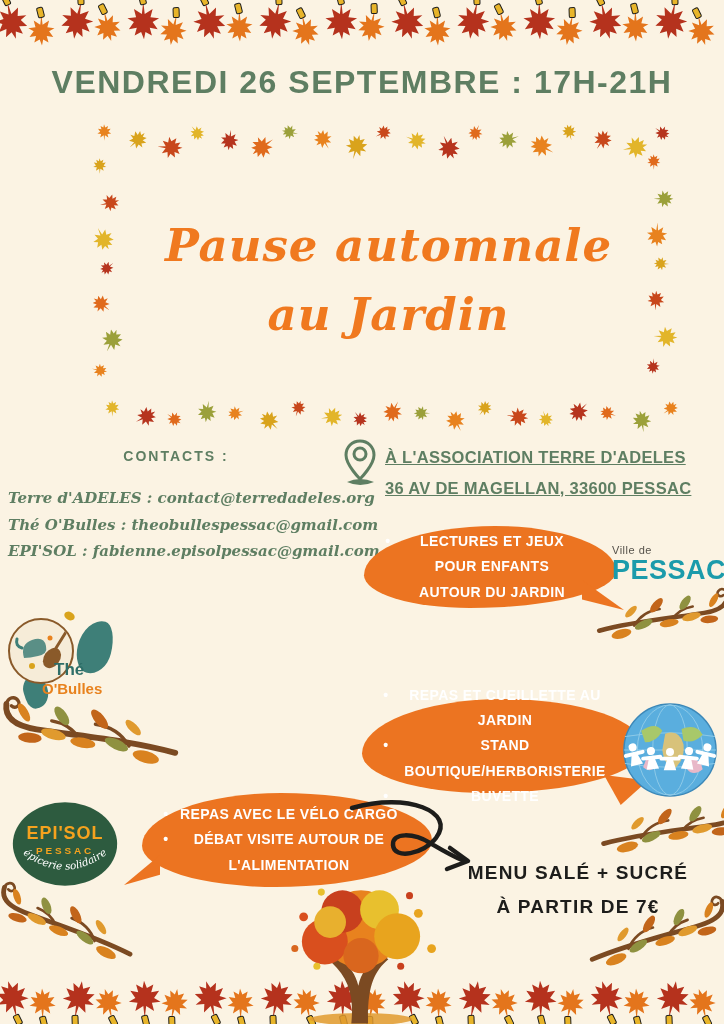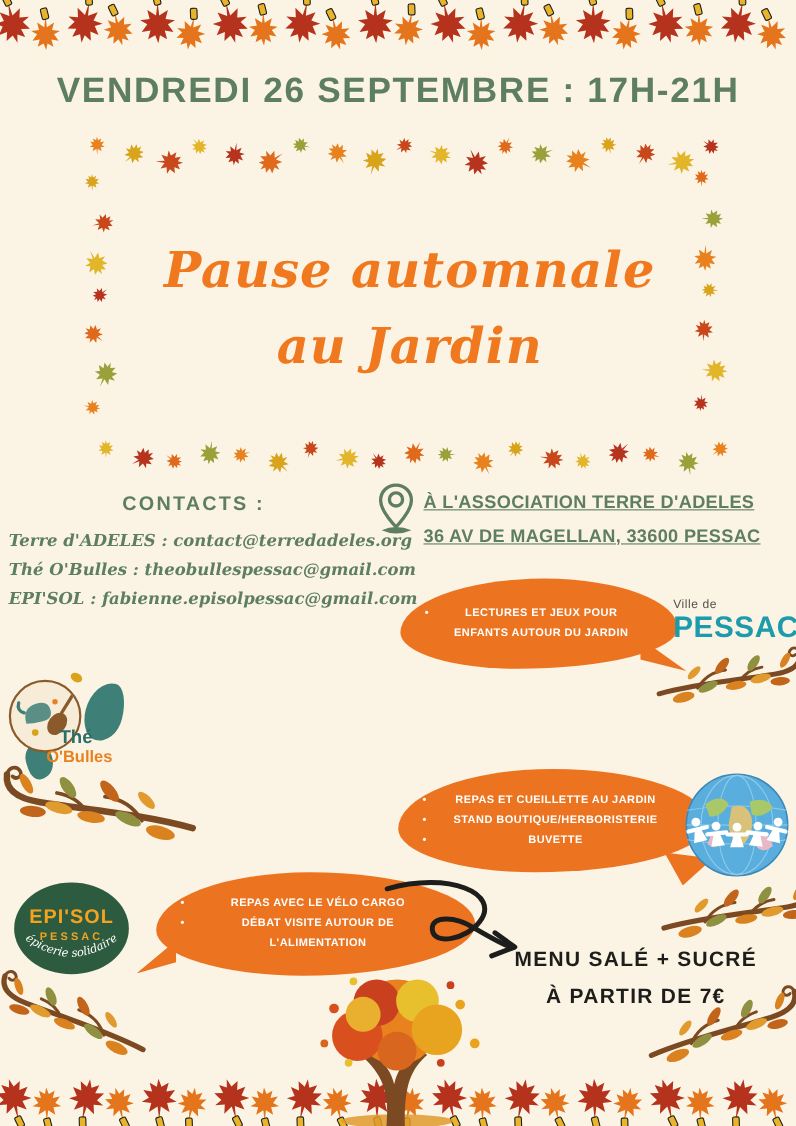--- a/index.html
+++ b/index.html
@@ -18,47 +18,47 @@
   #garland-top{position:absolute;left:0;top:-2px;width:724px;height:58px;z-index:1;}
   #garland-bottom{position:absolute;left:0;bottom:-2px;width:724px;height:54px;z-index:1;}
 
   
   #date-heading{
     position:absolute;left:0;top:64px;width:100%;margin:0;text-align:center;
     font-size:32px;font-weight:800;letter-spacing:1.5px;color:#5E7E62;
   }
 
   
-  #leaf-frame{position:absolute;left:80px;top:130px;width:585px;height:300px;}
+  #leaf-frame{position:absolute;left:96px;top:130px;width:585px;height:300px;}
   #title{
     position:absolute;left:0;top:0;width:100%;height:100%;
     display:flex;flex-direction:column;align-items:center;justify-content:center;gap:16px;
     font-family:"DejaVu Serif",serif;font-style:italic;font-weight:bold;
     font-size:45px;color:#F0791F;letter-spacing:1px;
   }
 
   
   #contacts{position:absolute;left:8px;top:448px;width:336px;text-align:center;color:#5E7E62;}
-  #contacts .c-head{font-size:18px;font-weight:800;letter-spacing:2px;margin-bottom:9px;}
+  #contacts .c-head{font-size:14px;font-weight:800;letter-spacing:2px;margin-bottom:21px;}
   #contacts .c-line{
     font-family:"DejaVu Serif",serif;font-style:italic;font-weight:600;
     font-size:15px;line-height:1.78;white-space:nowrap;
   }
 
   
   #location{position:absolute;left:342px;top:438px;width:372px;display:flex;gap:7px;color:#5E7E62;}
   #location .loc-text{font-size:16.5px;font-weight:800;letter-spacing:.3px;line-height:1.85;padding-top:4px;text-decoration:underline;}
 
   
   .bubble{
     position:absolute;background:#EC7421;color:#fff;z-index:3;
     display:flex;align-items:center;justify-content:center;
   }
   .bubble ul{list-style:none;margin:0;padding:0 10px;width:100%;}
-  .bubble li{display:flex;align-items:flex-start;font-size:10px;font-weight:bold;
+  .bubble li{display:flex;align-items:flex-start;font-size:14px;font-weight:bold;
     letter-spacing:.4px;line-height:1.8;}
   .bubble li::before{content:"•";flex:none;width:28px;text-align:center;}
   .bubble li span{flex:1;text-align:center;padding-right:24px;}
   .tail{position:absolute;background:#EC7421;}
   #bubble1{left:364px;top:526px;width:252px;height:82px;border-radius:52% 48% 58% 42% / 60% 55% 45% 40%;}
   #bubble1 .tail{right:-8px;bottom:-2px;width:42px;height:30px;clip-path:polygon(0 0,100% 100%,0 65%);}
   #bubble2{left:142px;top:602px;width:280px;height:96px;border-radius:46% 54% 52% 48% / 55% 52% 48% 45%;}
   #bubble2 .tail{left:-24px;top:42%;width:34px;height:30px;clip-path:polygon(100% 0,0 62%,100% 100%);}
   #bubble3{left:362px;top:699px;width:282px;height:94px;border-radius:50% 50% 56% 44% / 58% 52% 48% 42%;}
   #bubble3 .tail{right:-4px;bottom:-12px;width:44px;height:30px;clip-path:polygon(0 0,100% 18%,38% 100%);}

